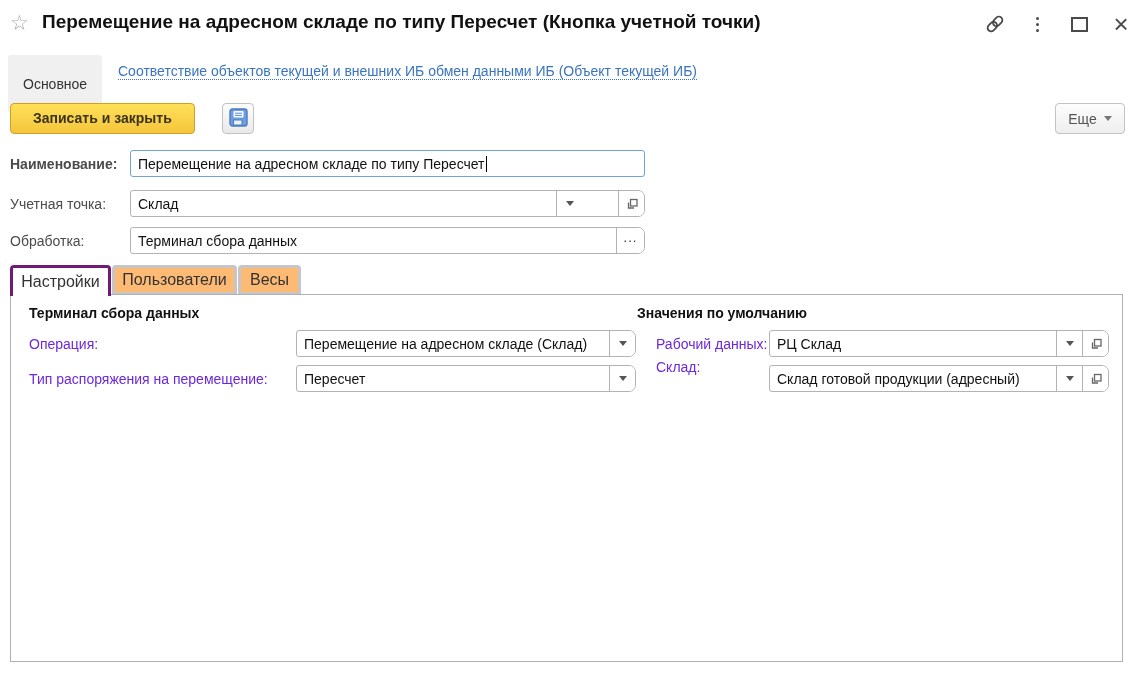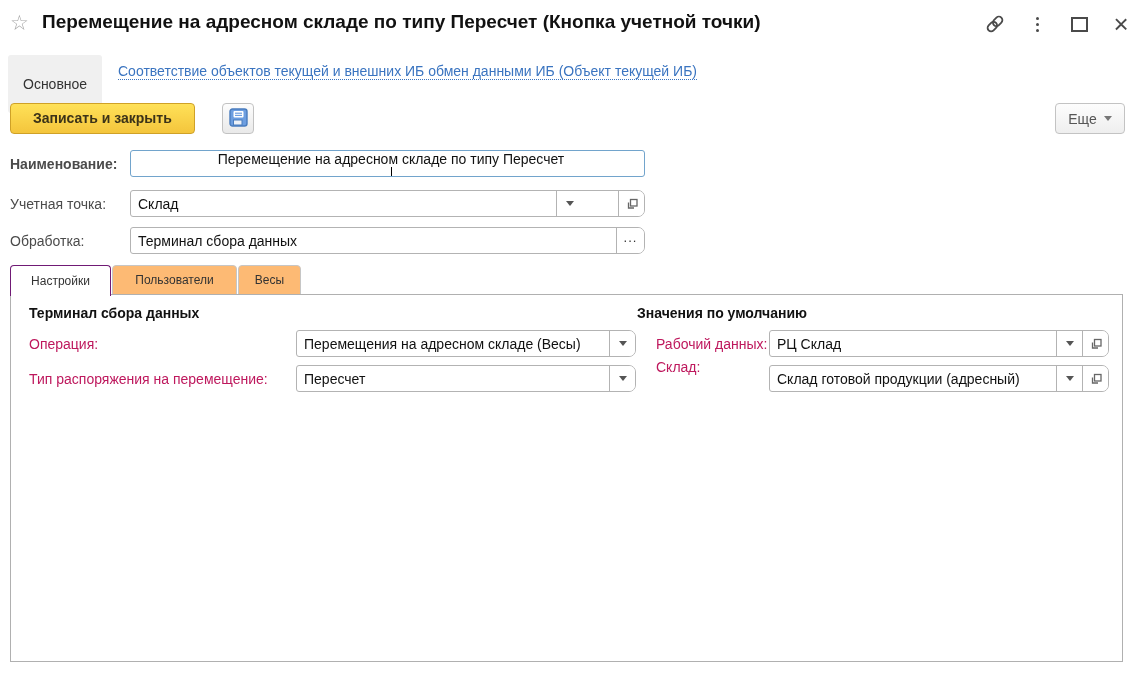--- a/index.html
+++ b/index.html
@@ -31,42 +31,42 @@
     display:flex;align-items:center;justify-content:center;cursor:pointer;box-sizing:border-box;}
   .btn-more{position:absolute;left:1055px;top:103px;width:70px;height:31px;box-sizing:border-box;
     background:linear-gradient(#fdfdfd,#eeeeee);border:1px solid #c3c3c3;border-radius:4px;
     font-size:14px;color:#555;cursor:pointer;display:flex;align-items:center;justify-content:center;gap:7px;}
   .more-arrow{width:0;height:0;border-left:4px solid transparent;border-right:4px solid transparent;border-top:5px solid #777;}
 
   
   .fld-label{position:absolute;font-size:14px;color:#4b4b4b;white-space:nowrap;}
   .inp-name{position:absolute;left:130px;top:150px;width:515px;height:27px;box-sizing:border-box;
     border:1px solid #72a4cc;border-radius:3px;display:flex;align-items:center;padding-left:7px;
-    font-size:14px;color:#111;background:#fff;cursor:text;flex-direction:column;}
+    font-size:14px;color:#111;background:#fff;cursor:text;}
   .caret{display:inline-block;width:1px;height:16px;background:#000;margin-left:1px;}
   .combo{position:absolute;box-sizing:border-box;height:27px;border:1px solid #b3b3b3;
     border-radius:3px 7px 7px 3px;background:#fff;display:flex;align-items:stretch;overflow:hidden;}
   .combo .txt{flex:1;display:flex;align-items:center;padding-left:7px;font-size:14px;color:#111;
     white-space:nowrap;overflow:hidden;cursor:text;}
   .cell{width:25px;border-left:1px solid #b3b3b3;display:flex;align-items:center;justify-content:center;cursor:pointer;background:#fff;}
   .dd-arrow{width:0;height:0;border-left:4px solid transparent;border-right:4px solid transparent;border-top:5px solid #555;}
   .dots{font-size:13px;color:#333;letter-spacing:1px;line-height:10px;padding-bottom:6px;}
 
   
-  .tab{position:absolute;top:265px;height:30px;box-sizing:border-box;border:1px solid #701a75;
-    border-radius:4px 4px 0 0;font-size:12px;display:flex;align-items:center;justify-content:center;
+  .tab{position:absolute;top:265px;height:30px;box-sizing:border-box;border:3px solid #701a75;
+    border-radius:4px 4px 0 0;font-size:16px;display:flex;align-items:center;justify-content:center;
     cursor:pointer;color:#333;}
   .tab.inactive{background:#fdba74;border-color:#c6c6c6;}
   .tab.active{background:#fff;height:31px;border-bottom:none;z-index:3;font-weight:normal;}
 
   
   .panel{position:absolute;left:10px;top:294px;width:1113px;height:368px;box-sizing:border-box;
     background:#fff;border:1px solid #b0b0b0;z-index:1;}
   .sec-header{position:absolute;font-size:14px;font-weight:bold;color:#111;white-space:nowrap;}
-  .pnl-label{position:absolute;font-size:14px;color:#be185d;white-space:nowrap;}
+  .pnl-label{position:absolute;font-size:14px;color:#6d28d9;white-space:nowrap;}
 
   
   .open-icon svg{display:block;}
 </style>
 </head>
 <body>
 
 <div id="page-root">
 
   <span class="star">☆</span>
@@ -152,21 +152,21 @@
   <div class="tab inactive" style="left:238px;width:63px;">
     <span>Весы</span>
   </div>
 
   <div class="panel">
 
     <div class="sec-header" style="left:18px;top:10px;">Терминал сбора данных</div>
 
     <div class="pnl-label" style="left:18px;top:41px;">Операция:</div>
     <div class="combo" style="left:285px;top:35px;width:340px;">
-      <div class="txt">Перемещения на адресном складе (Весы)</div>
+      <div class="txt">Перемещение на адресном складе (Склад)</div>
       <div class="cell">
           <span class="dd-arrow"></span>
         </div>
     </div>
 
     <div class="pnl-label" style="left:18px;top:76px;">Тип распоряжения на перемещение:</div>
     <div class="combo" style="left:285px;top:70px;width:340px;">
       <div class="txt">Пересчет</div>
       <div class="cell">
           <span class="dd-arrow"></span>

